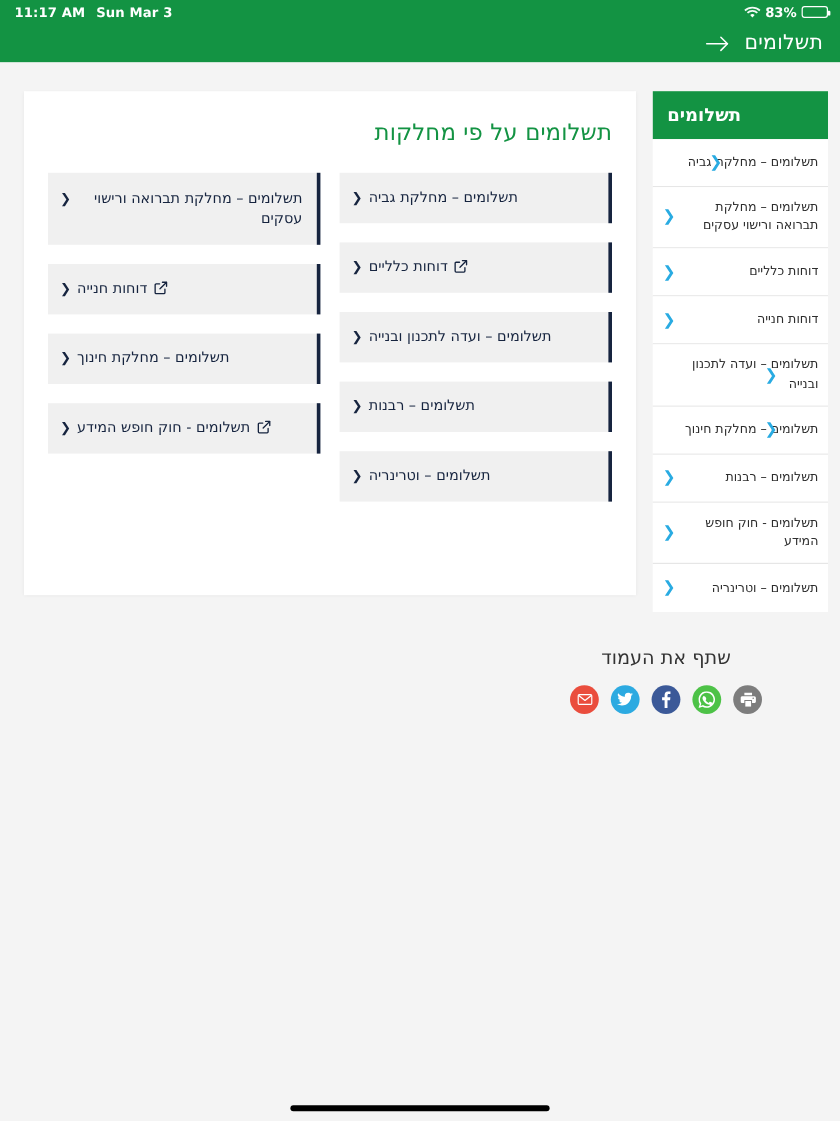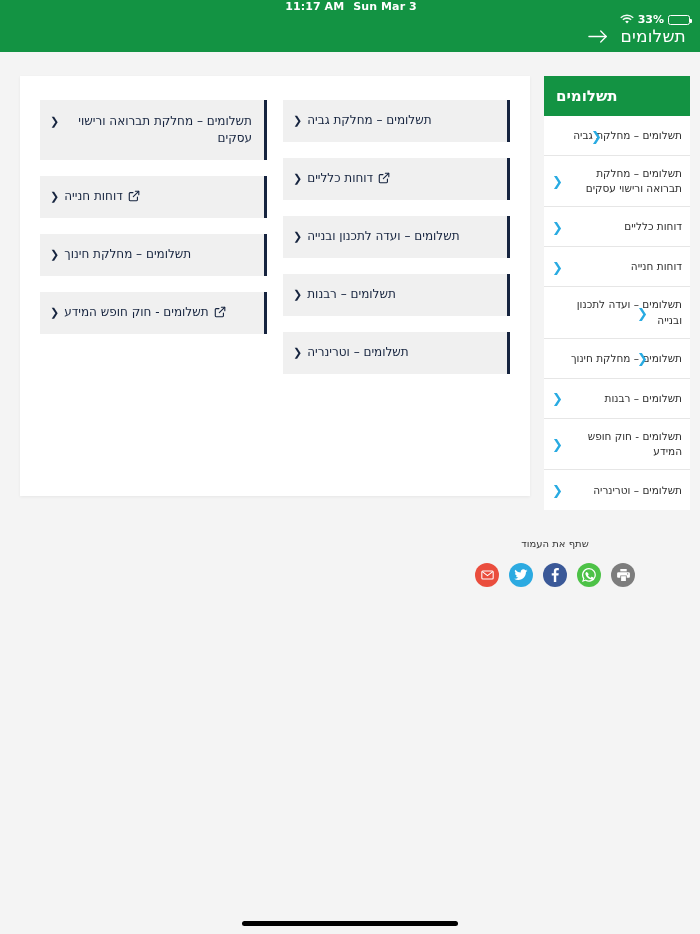--- a/index.html
+++ b/index.html
@@ -13,21 +13,20 @@
   body { position:relative; }
 
   
   .statusbar {
     height:20px; background:#139343;
     display:flex; align-items:center;
     padding:0 10px 0 12px;
     color:#ffffff;
     font-size:11px; font-weight:bold;
     direction:ltr;
-    flex-direction:column;
   }
   .sb-left { display:flex; align-items:center; gap:9px; letter-spacing:.1px; }
   .sb-right { margin-left:auto; display:flex; align-items:center; gap:4px; }
   .wifi-icon { display:inline-block; width:14px; height:11px; position:relative; }
   .wifi-icon svg { display:block; }
   .battery {
     width:22px; height:10px; border:1.2px solid #ffffff; border-radius:2.5px;
     position:relative; padding:1px;
   }
   .battery::after {
@@ -182,21 +181,21 @@
     margin-top:28px;
     padding-right:0;
     padding-left:0;
     display:flex;
     flex-direction:column;
     align-items:center;
     width:210px;
     margin-right:40px;
   }
   .share-title {
-    font-size:10px;
+    font-size:16px;
     color:#333333;
     margin-bottom:14px;
   }
   .share-icons { display:flex; flex-direction:row-reverse; gap:10px; }
   .share-btn {
     width:24px; height:24px; border-radius:50%;
     display:flex; align-items:center; justify-content:center;
     color:#ffffff;
     cursor:pointer;
   }
@@ -221,21 +220,21 @@
     <span>Sun Mar 3</span>
   </div>
   <div class="sb-right">
     <span class="wifi-icon">
       <svg viewBox="0 0 16 12" width="14" height="11" fill="#ffffff">
         <path d="M8 10.6 L10.1 8.2 A3.3 3.3 0 0 0 5.9 8.2 Z"></path>
         <path d="M8 5.3 A6 6 0 0 1 12.1 6.9 L13.3 5.6 A7.8 7.8 0 0 0 2.7 5.6 L3.9 6.9 A6 6 0 0 1 8 5.3 Z" opacity="0.95"></path>
         <path d="M8 2.1 A9.4 9.4 0 0 1 14.6 4.6 L15.7 3.4 A11.2 11.2 0 0 0 0.3 3.4 L1.4 4.6 A9.4 9.4 0 0 1 8 2.1 Z" opacity="0.95"></path>
       </svg>
     </span>
-    <span class="sb-pct">33%</span>
+    <span class="sb-pct">83%</span>
     <span class="battery">
       <span class="battery-fill"></span>
     </span>
   </div>
 </div>
 
 <div class="topnav">
   <span class="topnav-title">תשלומים</span>
   <span class="back-arrow">
     <svg viewBox="0 0 22 16" width="20" height="15" fill="none" stroke="#ffffff" stroke-width="1.4" stroke-linecap="round" stroke-linejoin="round">
@@ -291,20 +290,21 @@
         <span class="sb-chev">❮</span>
       </div>
 
       <div class="sb-item">
         <span class="sb-label">תשלומים – וטרינריה</span>
         <span class="sb-chev">❮</span>
       </div>
     </aside>
 
     <main class="content">
+      <h1 class="content-title">תשלומים על פי מחלקות</h1>
 
       <div class="tiles">
 
         <div class="tile-col">
 
           <div class="tile">
             <span class="tile-inner">
               <span class="tile-chev">❮</span>
               <span class="tile-text">תשלומים – מחלקת גביה</span>
             </span>

